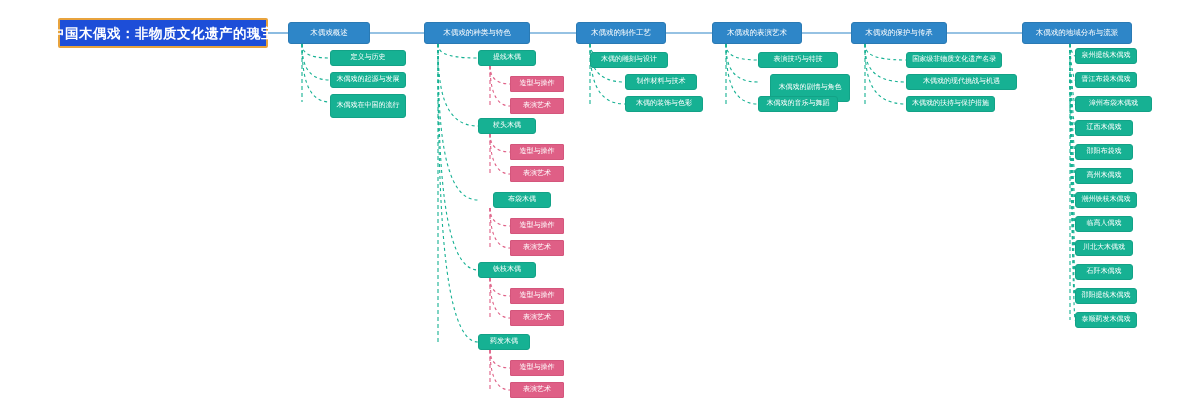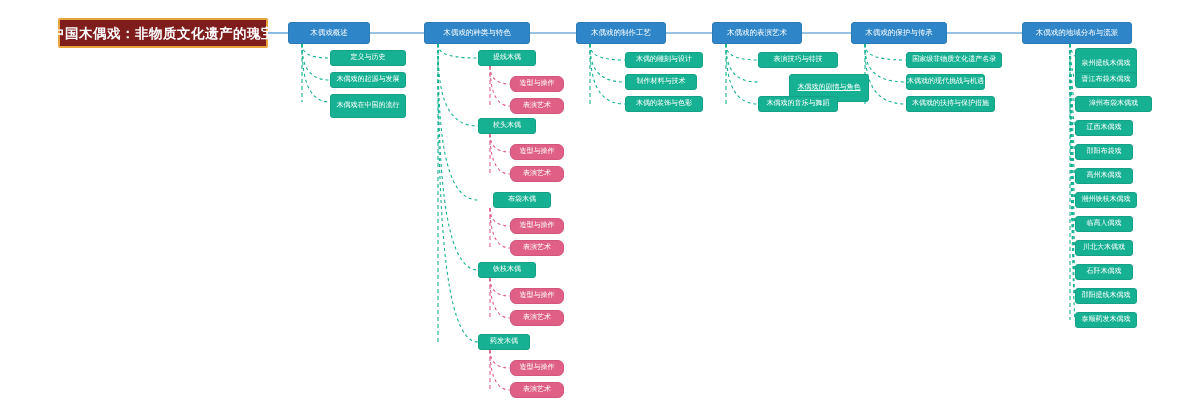--- a/index.html
+++ b/index.html
@@ -12,35 +12,35 @@
   svg.links{position:absolute;left:0;top:0;width:1200px;height:415px;pointer-events:none;}
 
   .node{
     position:absolute;box-sizing:border-box;
     display:flex;align-items:center;justify-content:center;
     text-align:center;line-height:1.1;
     border-radius:3px;color:#ffffff;
     white-space:nowrap;
   }
   .node.root{
-    background:#7f1d1d;border:2px solid #e8a33d;
+    background:#1d4ed8;border:2px solid #e8a33d;
     color:#ffffff;font-weight:bold;font-size:13.5px;
     border-radius:2px;letter-spacing:.5px;
   }
   .node.l1{
     background:#2e86c8;border:1px solid #2a7ab4;
     font-size:7.5px;border-radius:3px;
   }
   .node.l2{
     background:#16b193;border:1px solid #13a287;
     font-size:7px;border-radius:3px;
   }
   .node.l3{
     background:#df5f86;border:1px solid #d4567c;
-    font-size:7px;border-radius:6px;
+    font-size:7px;border-radius:1px;
   }
   .node.region{
     background:#16b193;border:1px solid #13a287;
     font-size:7px;border-radius:3px;
   }
 </style>
 </head>
 <body>
 
 <div id="canvas">
@@ -126,42 +126,42 @@
       </div>
       <div class="node l2" style="left: 330px; top: 50px; width: 76px; height: 16px;">
         <span>定义与历史</span>
       </div>
       <div class="node l2" style="left: 330px; top: 72px; width: 76px; height: 16px;">
         <span>木偶戏的起源与发展</span>
       </div>
       <div class="node l2" style="left: 330px; top: 94px; width: 76px; height: 24px;">
         <span>木偶戏在中国的流行</span>
       </div>
-      <div class="node l2" style="left: 625px; top: 52px; width: 78px; height: 16px;">
+      <div class="node l2" style="left: 590px; top: 52px; width: 78px; height: 16px;">
         <span>木偶的雕刻与设计</span>
       </div>
       <div class="node l2" style="left: 625px; top: 74px; width: 72px; height: 16px;">
         <span>制作材料与技术</span>
       </div>
       <div class="node l2" style="left: 625px; top: 96px; width: 78px; height: 16px;">
         <span>木偶的装饰与色彩</span>
       </div>
       <div class="node l2" style="left: 758px; top: 52px; width: 80px; height: 16px;">
         <span>表演技巧与特技</span>
       </div>
-      <div class="node l2" style="left: 789px; top: 74px; width: 80px; height: 28px; text-decoration: underline;">
+      <div class="node l2" style="left: 770px; top: 74px; width: 80px; height: 28px;">
         <span>木偶戏的剧情与角色</span>
       </div>
       <div class="node l2" style="left: 758px; top: 96px; width: 80px; height: 16px;">
         <span>木偶戏的音乐与舞蹈</span>
       </div>
       <div class="node l2" style="left: 906px; top: 52px; width: 96.4px; height: 16px;">
         <span>国家级非物质文化遗产名录</span>
       </div>
-      <div class="node l2" style="left: 906px; top: 74px; width: 79px; height: 16px;">
+      <div class="node l2" style="left: 906px; top: 74px; width: 111px; height: 16px;">
         <span>木偶戏的现代挑战与机遇</span>
       </div>
       <div class="node l2" style="left: 906px; top: 96px; width: 89.2px; height: 16px;">
         <span>木偶戏的扶持与保护措施</span>
       </div>
       <div class="node l2" style="left: 478px; top: 50px; width: 58px; height: 16px;">
         <span>提线木偶</span>
       </div>
       <div class="node l3" style="left: 510px; top: 76px; width: 54px; height: 16px;">
         <span>造型与操作</span>
@@ -198,21 +198,21 @@
       </div>
       <div class="node l2" style="left: 478px; top: 334px; width: 52px; height: 16px;">
         <span>药发木偶</span>
       </div>
       <div class="node l3" style="left: 510px; top: 360px; width: 54px; height: 16px;">
         <span>造型与操作</span>
       </div>
       <div class="node l3" style="left: 510px; top: 382px; width: 54px; height: 16px;">
         <span>表演艺术</span>
       </div>
-      <div class="node region" style="left: 1075px; top: 48px; width: 61.8px; height: 31px;">
+      <div class="node region" style="left: 1075px; top: 48px; width: 61.8px; height: 16px;">
         <span>泉州提线木偶戏</span>
       </div>
       <div class="node region" style="left: 1075px; top: 72px; width: 61.8px; height: 16px;">
         <span>晋江布袋木偶戏</span>
       </div>
       <div class="node region" style="left: 1075px; top: 96px; width: 77px; height: 16px;">
         <span>漳州布袋木偶戏</span>
       </div>
       <div class="node region" style="left: 1075px; top: 120px; width: 58px; height: 16px;">
         <span>辽西木偶戏</span>

